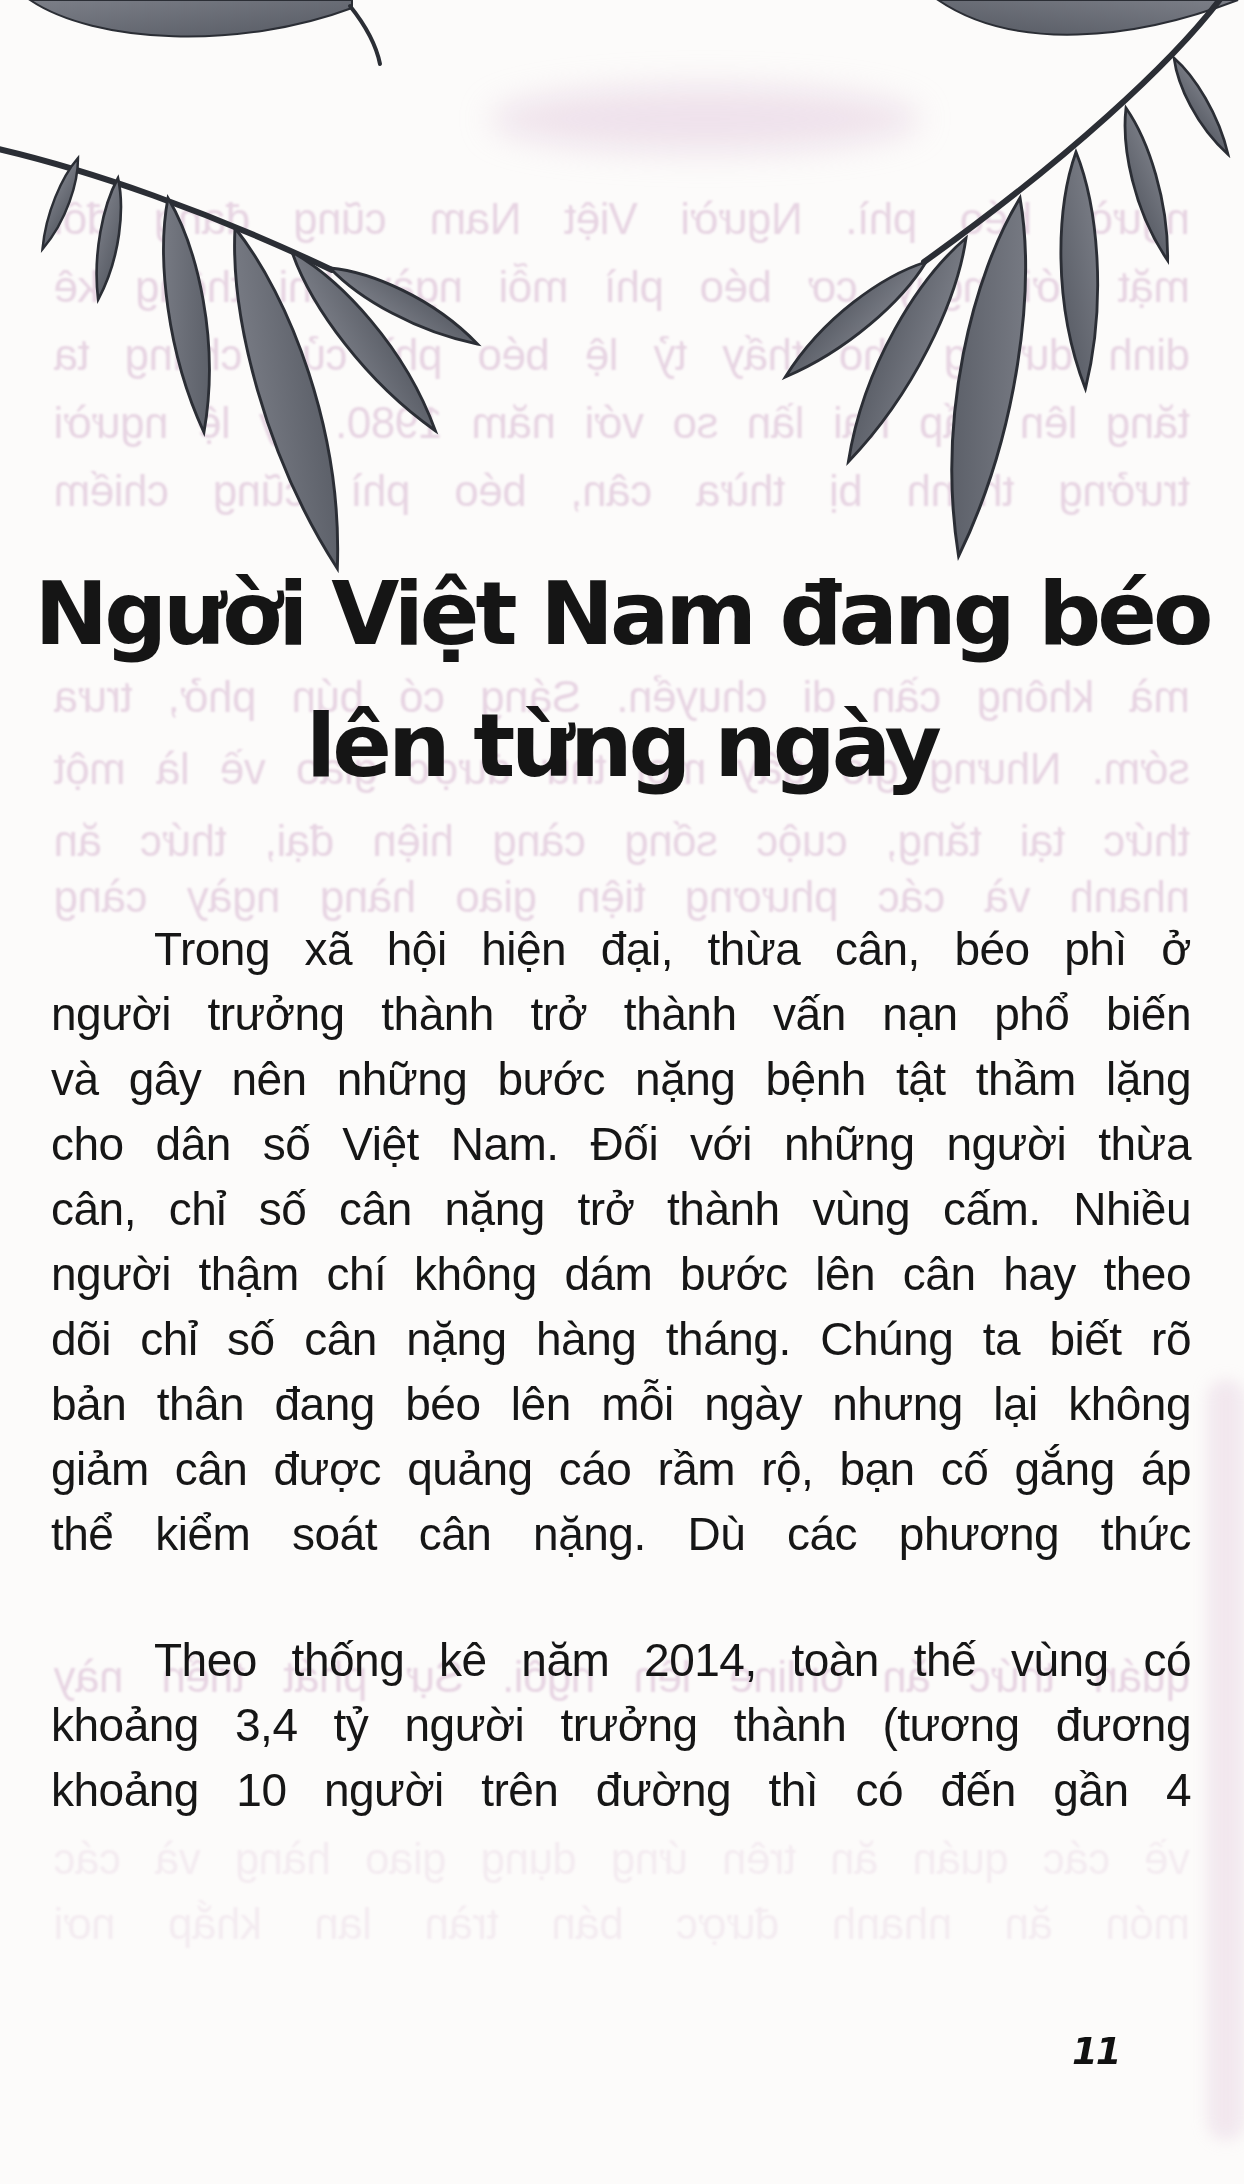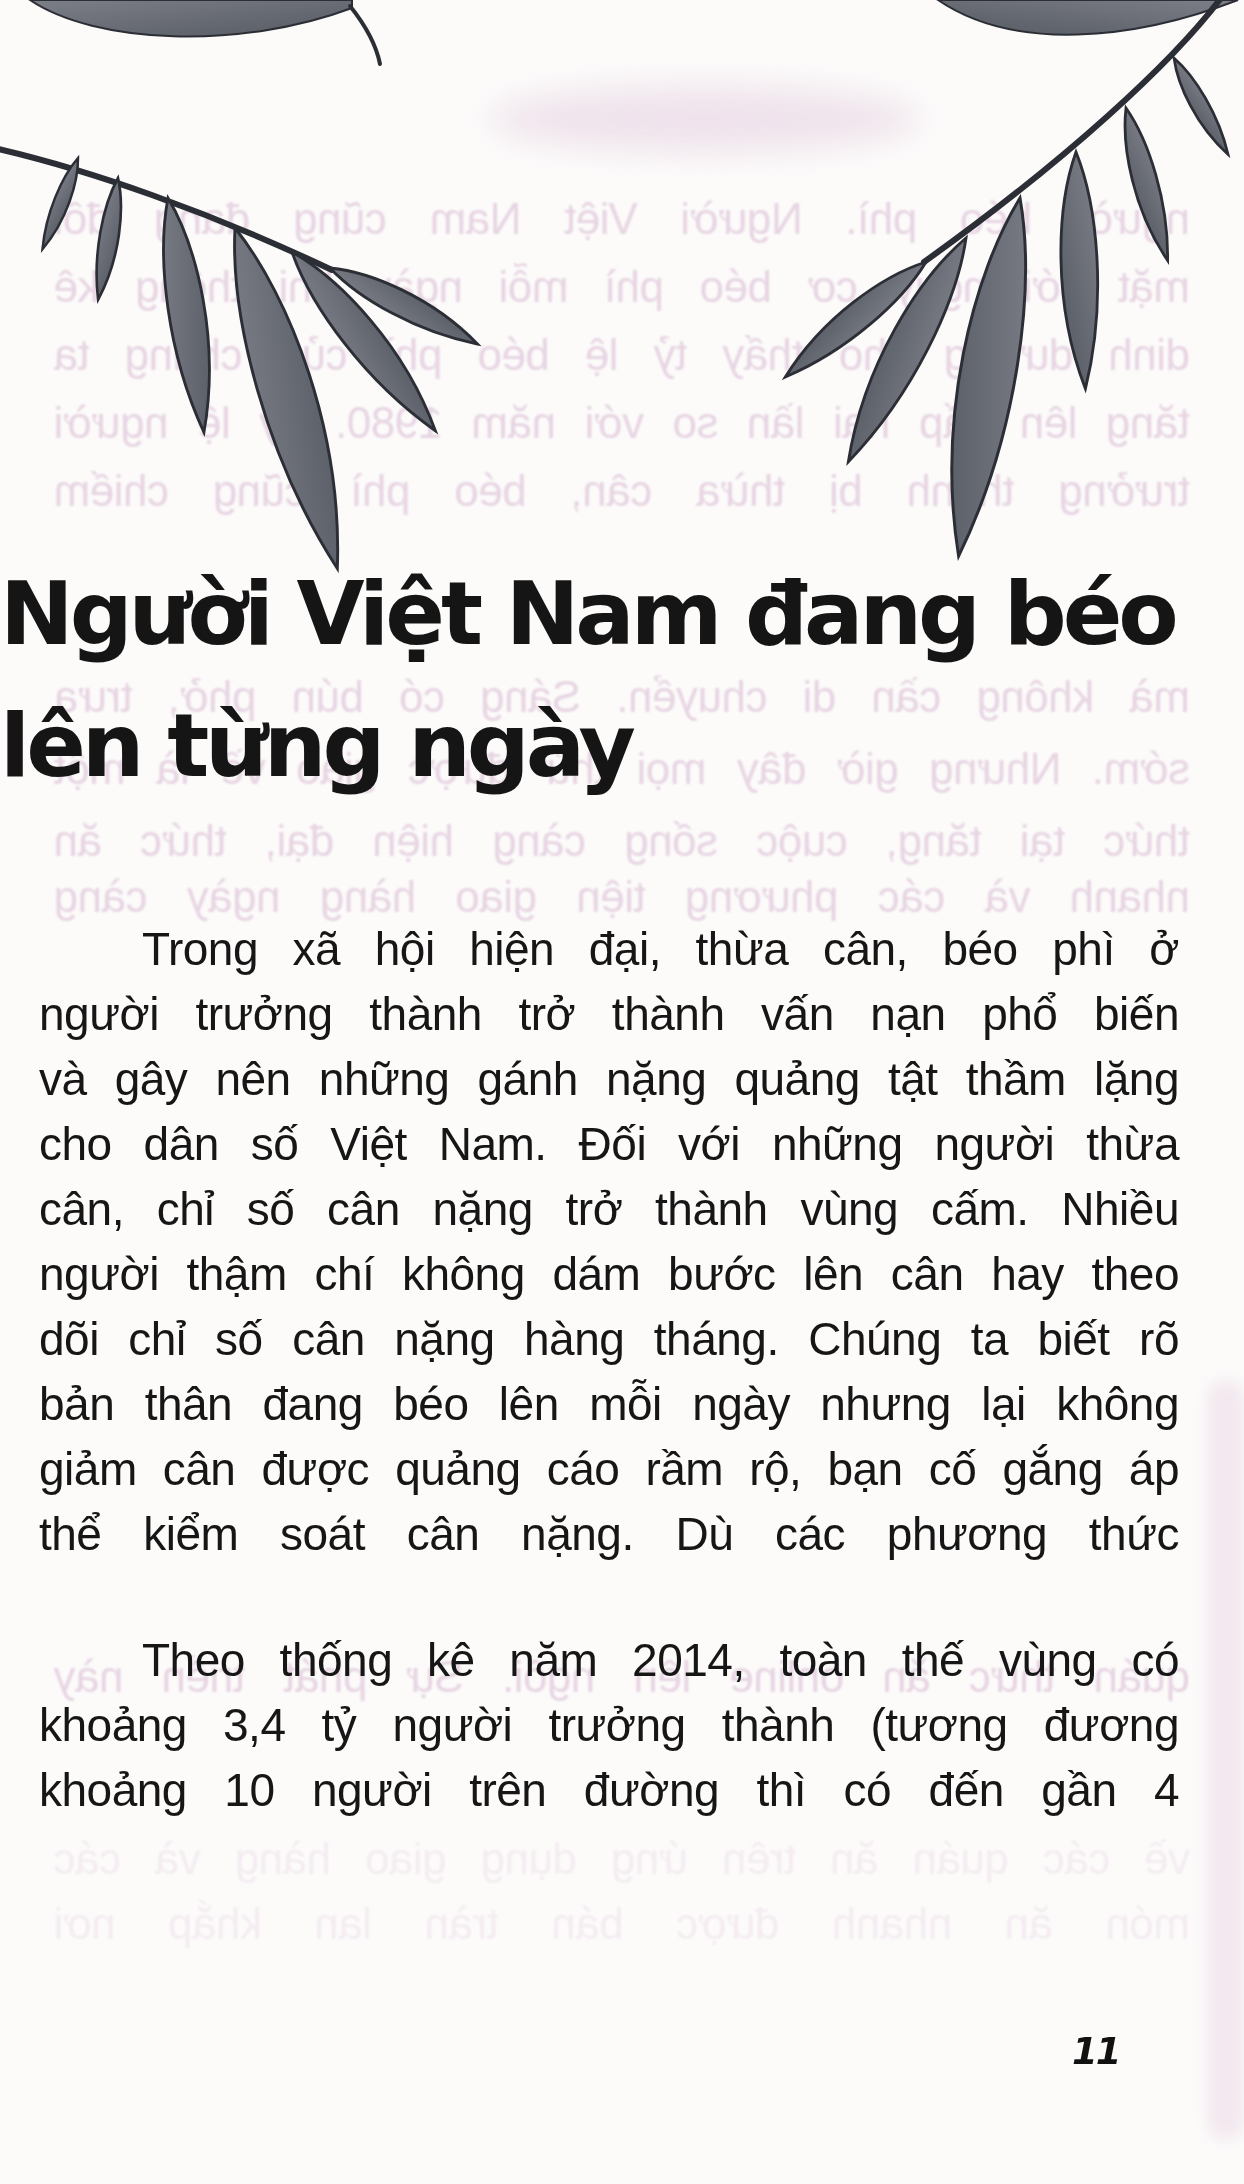--- a/index.html
+++ b/index.html
@@ -26,28 +26,28 @@
   .b0{top:190px}.b1{top:258px}.b2{top:326px}.b3{top:394px}.b4{top:462px}
   .b5{top:668px}.b6{top:740px}.b7{top:812px}.b8{top:868px}
   .b9{top:1648px}.b10{top:1830px}.b11{top:1895px}
   
   .leaves{position:absolute;top:0;z-index:3;pointer-events:none;}
   .leaves-left{left:0;}
   .leaves-right{right:0;transform:scaleX(-1);}
   
   .title{
     position:absolute;top:548px;left:0;width:1244px;z-index:4;
-    text-align:left;color:#151515;
+    text-align:center;color:#151515;
     font-family:"DejaVu Sans","Liberation Sans",sans-serif;
     font-weight:bold;font-size:88px;line-height:132px;letter-spacing:-4px;
     white-space:nowrap;
   }
   
   .body-text{
-    position:absolute;top:917px;left:39px;width:1140px;z-index:4;
+    position:absolute;top:917px;left:51px;width:1140px;z-index:4;
     color:#161616;
     font-size:46px;line-height:65px;letter-spacing:-.5px;word-spacing:3px;
   }
   .tline{
     text-align:justify;text-align-last:justify;
     height:65px;overflow:visible;white-space:nowrap;
   }
   .tline.indent{padding-left:103px;}
   .para-gap{height:61px;}
   
@@ -117,21 +117,21 @@
 
 <div class="title">
   <div>Người Việt Nam đang béo</div>
   <div>lên từng ngày</div>
 </div>
 
 <div class="body-text">
   <div>
     <div class="tline indent">Trong xã hội hiện đại, thừa cân, béo phì ở</div>
     <div class="tline">người trưởng thành trở thành vấn nạn phổ biến</div>
-    <div class="tline">và gây nên những gánh nặng quảng tật thầm lặng</div>
+    <div class="tline">và gây nên những bước nặng bệnh tật thầm lặng</div>
     <div class="tline">cho dân số Việt Nam. Đối với những người thừa</div>
     <div class="tline">cân, chỉ số cân nặng trở thành vùng cấm. Nhiều</div>
     <div class="tline">người thậm chí không dám bước lên cân hay theo</div>
     <div class="tline">dõi chỉ số cân nặng hàng tháng. Chúng ta biết rõ</div>
     <div class="tline">bản thân đang béo lên mỗi ngày nhưng lại không</div>
     <div class="tline">giảm cân được quảng cáo rầm rộ, bạn cố gắng áp</div>
     <div class="tline">thể kiểm soát cân nặng. Dù các phương thức</div>
   </div>
   <div class="para-gap"></div>
   <div>

